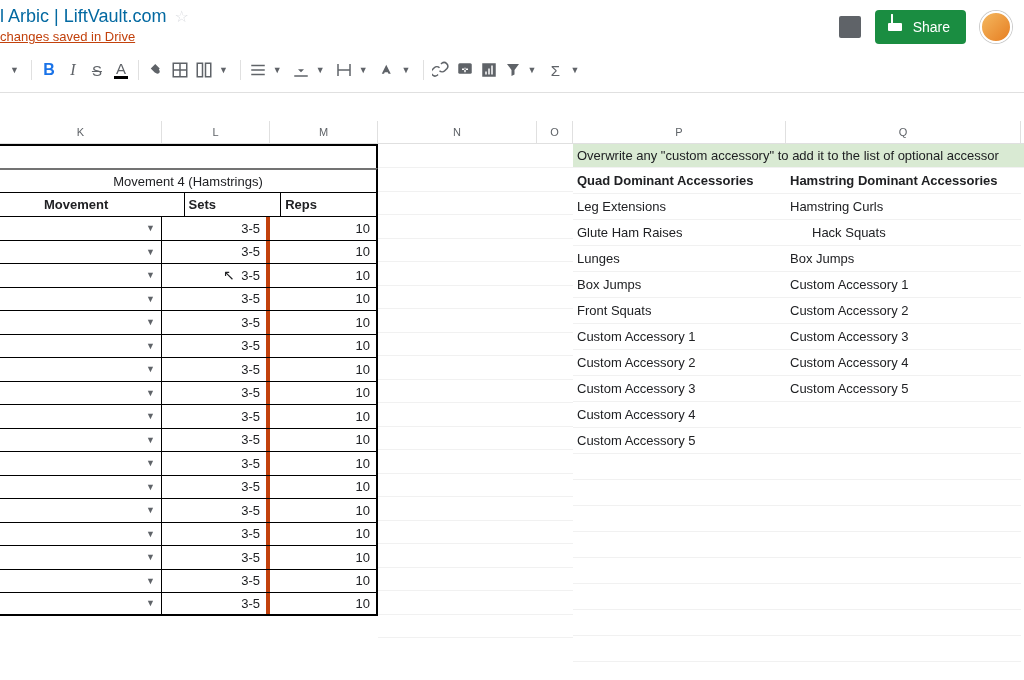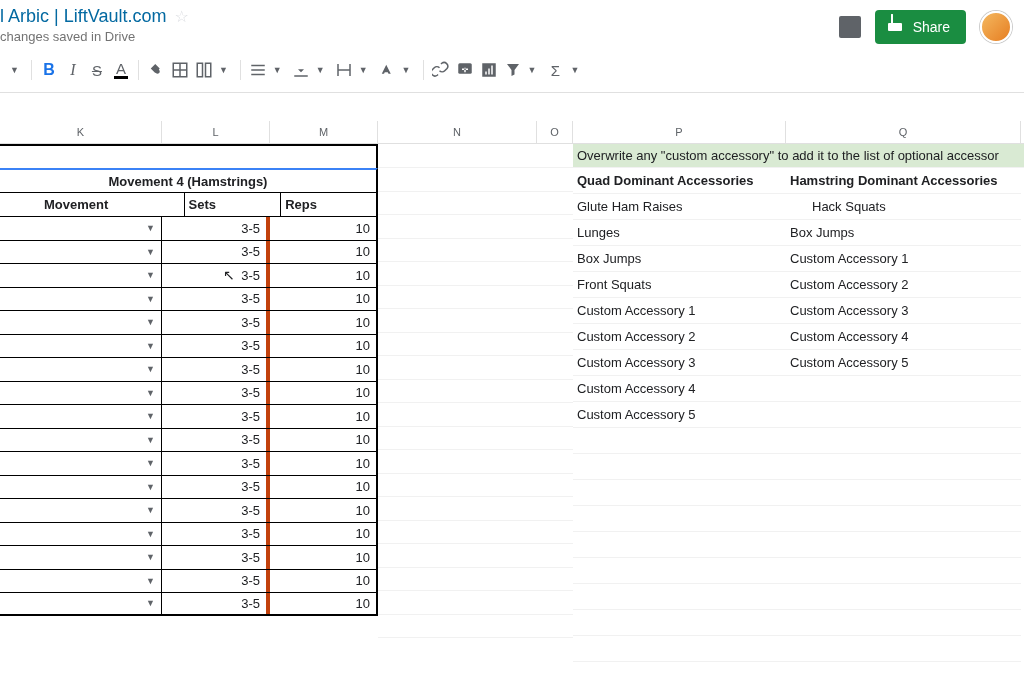--- a/index.html
+++ b/index.html
@@ -3,21 +3,21 @@
   <meta charset="utf-8">
   <style>
     * { box-sizing: border-box; margin: 0; padding: 0; }
     body { font-family: Arial, sans-serif; font-size: 13px; color: #202124; background: #fff; overflow: hidden; }
     
     .header { display: flex; justify-content: space-between; align-items: flex-start; padding: 6px 12px 0 0; }
     .header-left { display: flex; flex-direction: column; gap: 2px; }
     .doc-title-row { display: flex; align-items: center; gap: 8px; }
     .doc-title { font-size: 18px; color: #0369a1; }
     .star-icon { color: #dadce0; font-size: 16px; cursor: pointer; }
-    .saved-text { font-size: 13px; color: #737373; cursor: pointer; }
+    .saved-text { font-size: 13px; color: #c2410c; text-decoration: underline; cursor: pointer; }
     .header-right { display: flex; align-items: center; gap: 14px; padding-top: 4px; }
     .comment-icon { width: 22px; height: 22px; background: #5f6368; border-radius: 2px; position: relative; cursor: pointer; }
     .comment-icon::after { content: ''; position: absolute; bottom: -4px; right: 4px; border: 4px solid transparent; border-top-color: #5f6368; }
     .share-btn { background: #1a8d41; color: #fff; border: none; border-radius: 4px; padding: 9px 16px; font-size: 14px; font-weight: 500; display: flex; align-items: center; gap: 20px; cursor: pointer; }
     .lock-icon { width: 10px; height: 10px; border: 1.5px solid #fff; border-bottom: none; border-radius: 4px 4px 0 0; position: relative; }
     .lock-icon::after { content: ''; position: absolute; width: 14px; height: 8px; background: #fff; left: -3.5px; top: 8px; border-radius: 1px; }
     .avatar { width: 32px; height: 32px; border-radius: 50%; background: linear-gradient(135deg, #f4b860, #e67e22); border: 2px solid #fff; box-shadow: 0 0 0 1px #ccc; cursor: pointer; }
     
     .toolbar { display: flex; align-items: center; gap: 2px; padding: 14px 0 10px 8px; border-bottom: 1px solid #e0e0e0; margin-bottom: 28px; }
     .tb-item { display: flex; align-items: center; justify-content: center; min-width: 22px; height: 24px; cursor: pointer; color: #5f6368; font-size: 15px; padding: 0 2px; }
@@ -36,21 +36,21 @@
     .ch-l { width: 108px; }
     .ch-m { width: 108px; }
     .ch-n { width: 159px; }
     .ch-o { width: 36px; }
     .ch-p { width: 213px; }
     .ch-q { width: 235px; }
     
     .grid { display: flex; }
     .left-block { width: 378px; }
     .thick-top { border-top: 2px solid #000; height: 24px; border-right: 2px solid #000; }
-    .section-header { height: 24px; display: flex; align-items: center; justify-content: center; font-weight: bold; border-top: 2px solid #3b82f6; border-right: 2px solid #000; }
+    .section-header { height: 24px; display: flex; align-items: center; justify-content: center; font-weight: normal; border-top: 2px solid #737373; border-right: 2px solid #000; }
     .subheader-row { display: flex; height: 24px; border-top: 1px solid #000; }
     .sh-cell { display: flex; align-items: center; padding: 0 4px; font-weight: bold; border-right: 1px solid #000; }
     .sh-mov { width: 162px; margin-left: 40px; }
     .sh-sets { width: 108px; }
     .sh-reps { width: 108px; border-right: 2px solid #000; }
     .data-row { display: flex; height: 23.5px; border-top: 1px solid #000; }
     .data-row.last { border-bottom: 2px solid #000; }
     .dd-cell { width: 162px; border-right: 1px solid #000; display: flex; align-items: center; justify-content: flex-end; padding-right: 6px; cursor: pointer; }
     .dd-arrow { font-size: 9px; color: #5f6368; }
     .val-cell { width: 108px; border-right: 4px solid #c2410c; display: flex; align-items: center; justify-content: flex-end; padding-right: 6px; cursor: cell; }
@@ -345,20 +345,24 @@
     </div>
 
     <div class="right-block">
       <div class="info-cell">Overwrite any "custom accessory" to add it to the list of optional accessor</div>
       <div class="acc-row">
         <div class="acc-cell acc-p acc-header">Quad Dominant Accessories</div>
         <div class="acc-cell acc-q acc-header">Hamstring Dominant Accessories</div>
       </div>
       <div id="acc-rows">
           <div class="acc-row">
+      <div class="acc-cell acc-p">Leg Extensions</div>
+      <div class="acc-cell acc-q">Hamstring Curls</div>
+    </div>
+          <div class="acc-row">
       <div class="acc-cell acc-q">Glute Ham Raises</div>
       <div class="acc-cell acc-p">Hack Squats</div>
     </div>
           <div class="acc-row">
       <div class="acc-cell acc-p">Lunges</div>
       <div class="acc-cell acc-q">Box Jumps</div>
     </div>
           <div class="acc-row">
       <div class="acc-cell acc-p">Box Jumps</div>
       <div class="acc-cell acc-q acc-italic">Custom Accessory 1</div>

